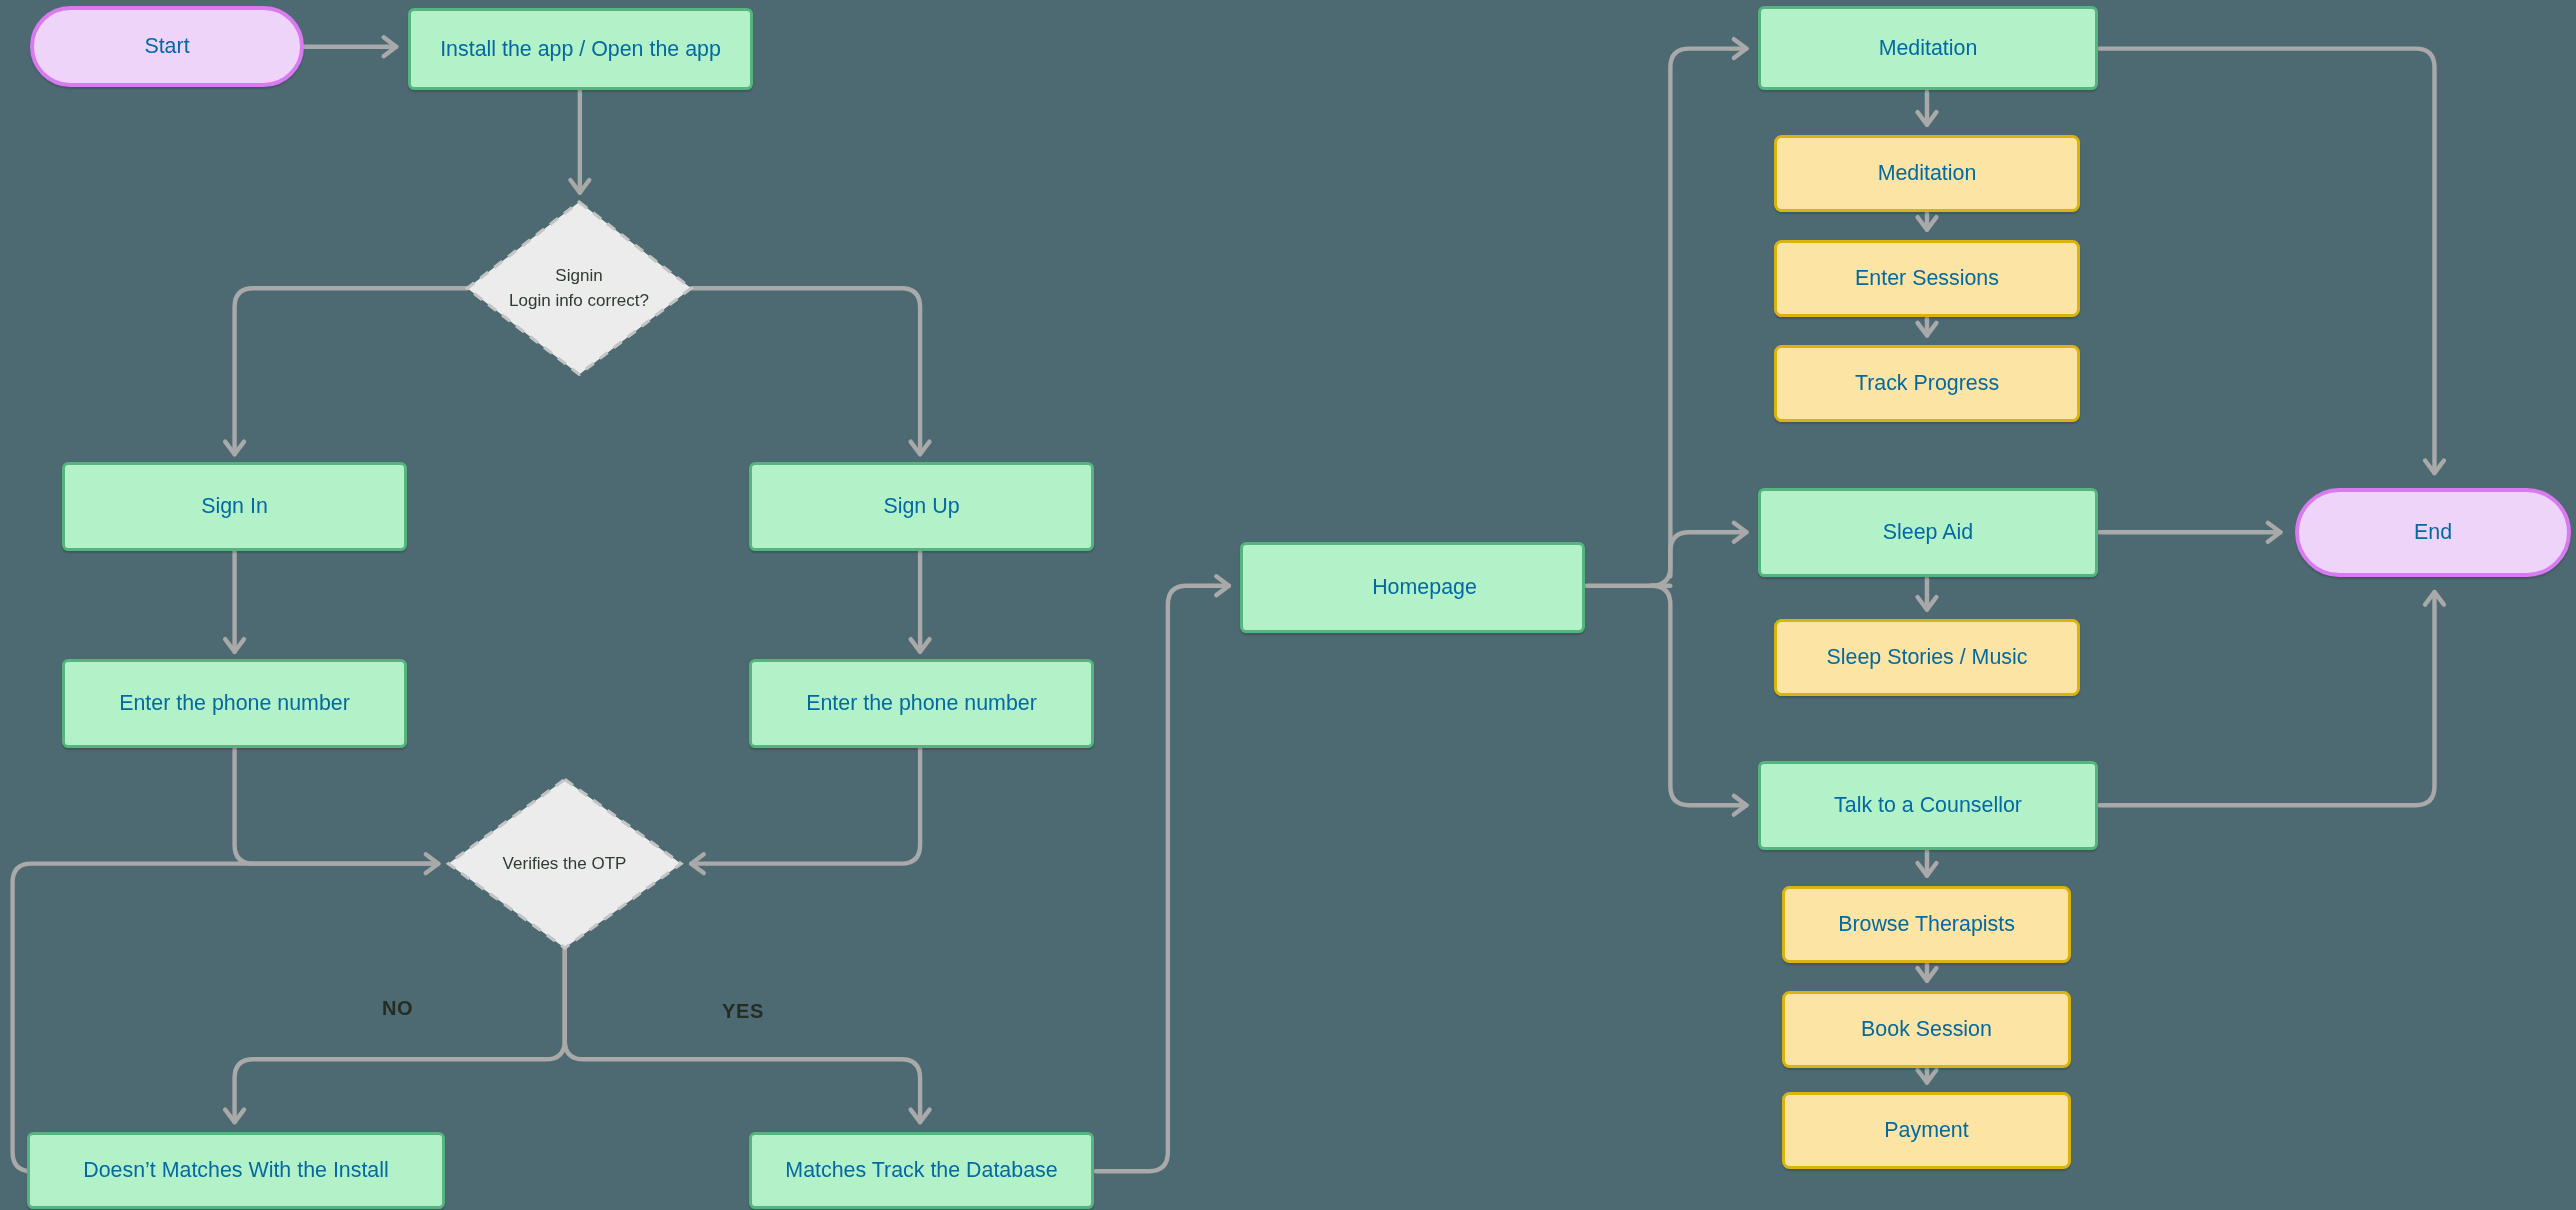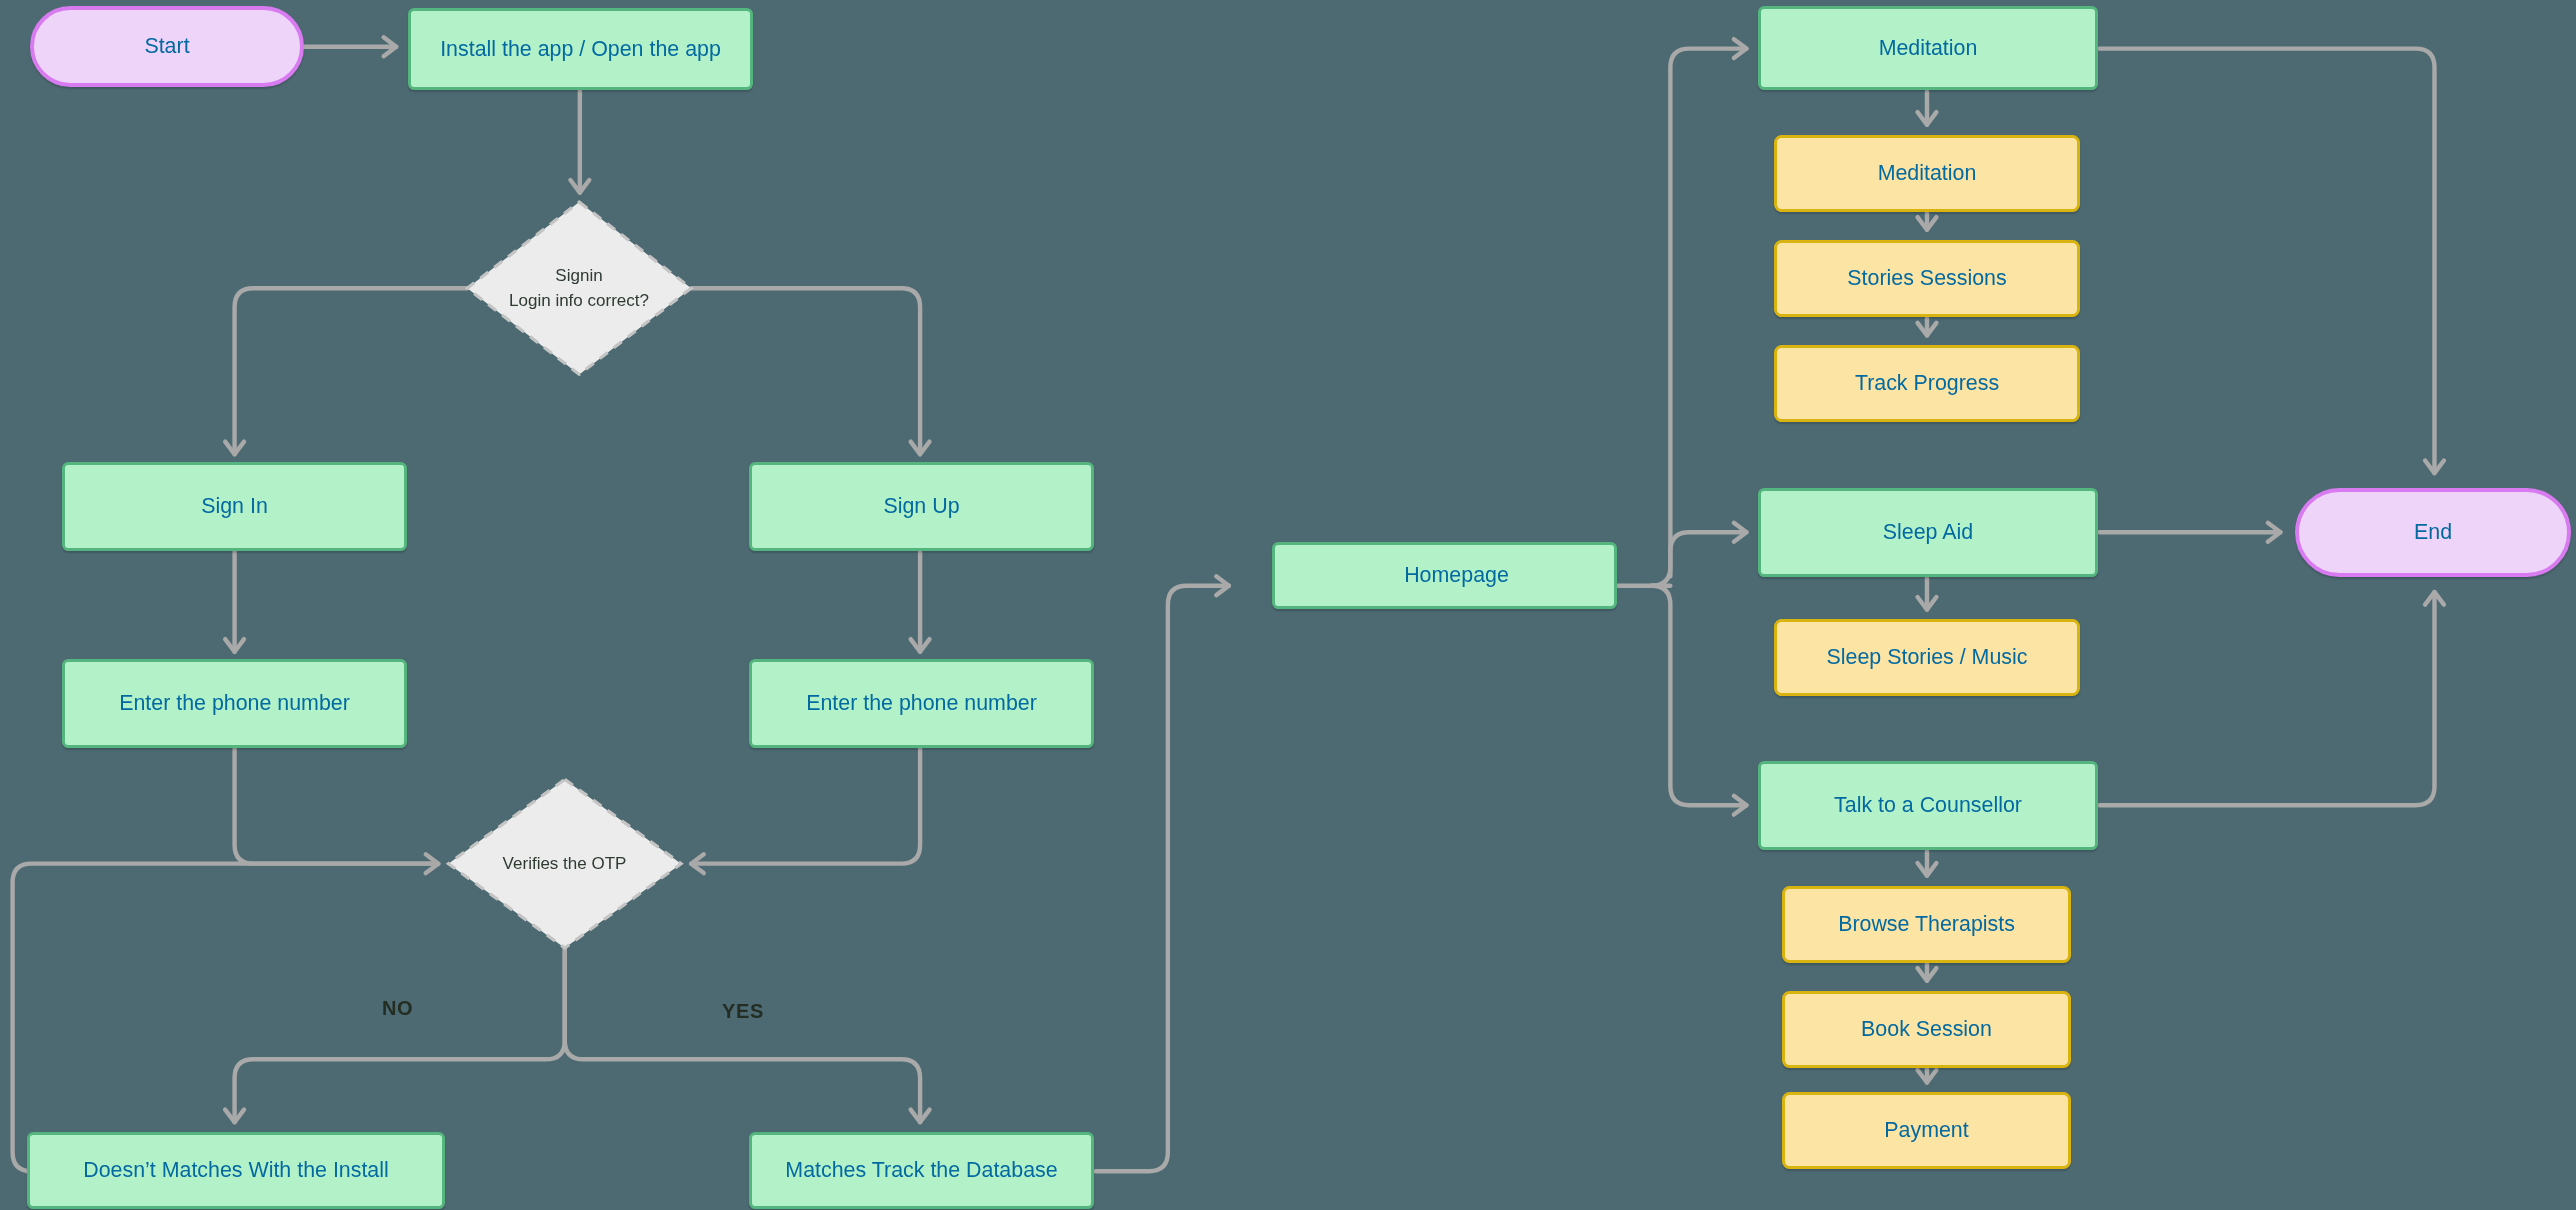--- a/index.html
+++ b/index.html
@@ -113,38 +113,38 @@
   </div>
   <div class="node proc" style="left:749px;top:659px;width:345px;height:89px;">
     <span>Enter the phone number</span>
   </div>
   <div class="node proc" style="left:27px;top:1132px;width:418px;height:77px;">
     <span>Doesn’t Matches With the Install</span>
   </div>
   <div class="node proc" style="left:749px;top:1132px;width:345px;height:77px;">
     <span>Matches Track the Database</span>
   </div>
-  <div class="node proc" style="left:1272px;top:542px;width:345px;height:67px;padding-left:24px;">
+  <div class="node proc" style="left:1240px;top:542px;width:345px;height:91px;padding-left:24px;">
     <span>Homepage</span>
   </div>
   <div class="node proc" style="left:1758px;top:6.3px;width:340px;height:84px;">
     <span>Meditation</span>
   </div>
   <div class="node proc" style="left:1758px;top:488px;width:340px;height:89px;">
     <span>Sleep Aid</span>
   </div>
   <div class="node proc" style="left:1758px;top:761px;width:340px;height:89px;">
     <span>Talk to a Counsellor</span>
   </div>
 
   <div class="node sub" style="left:1774px;top:135px;width:306px;height:77px;">
     <span>Meditation</span>
   </div>
   <div class="node sub" style="left:1774px;top:240px;width:306px;height:77px;">
-    <span>Stories Sessions</span>
+    <span>Enter Sessions</span>
   </div>
   <div class="node sub" style="left:1774px;top:345px;width:306px;height:77px;">
     <span>Track Progress</span>
   </div>
   <div class="node sub" style="left:1774px;top:619px;width:306px;height:77px;">
     <span>Sleep Stories / Music</span>
   </div>
   <div class="node sub" style="left:1782px;top:886px;width:289px;height:77px;">
     <span>Browse Therapists</span>
   </div>

